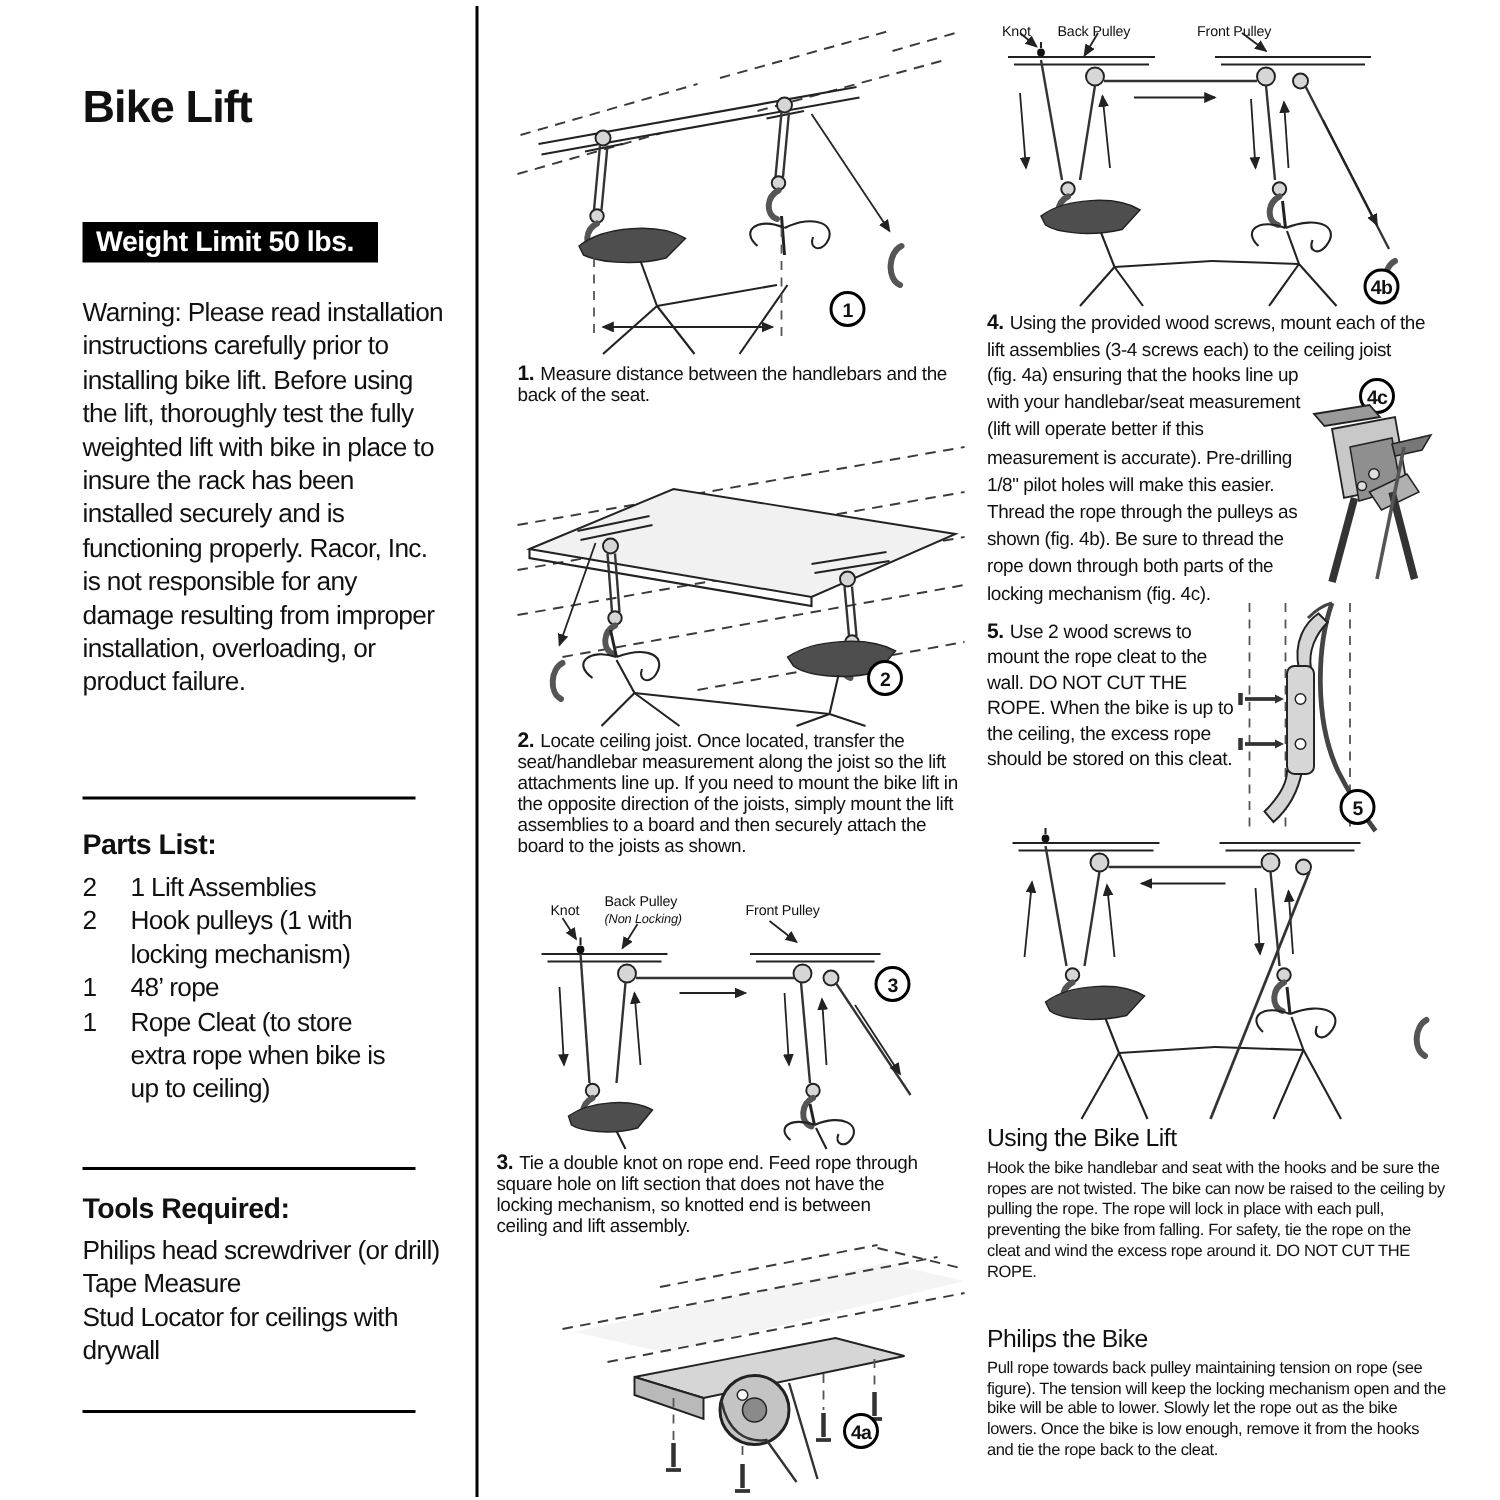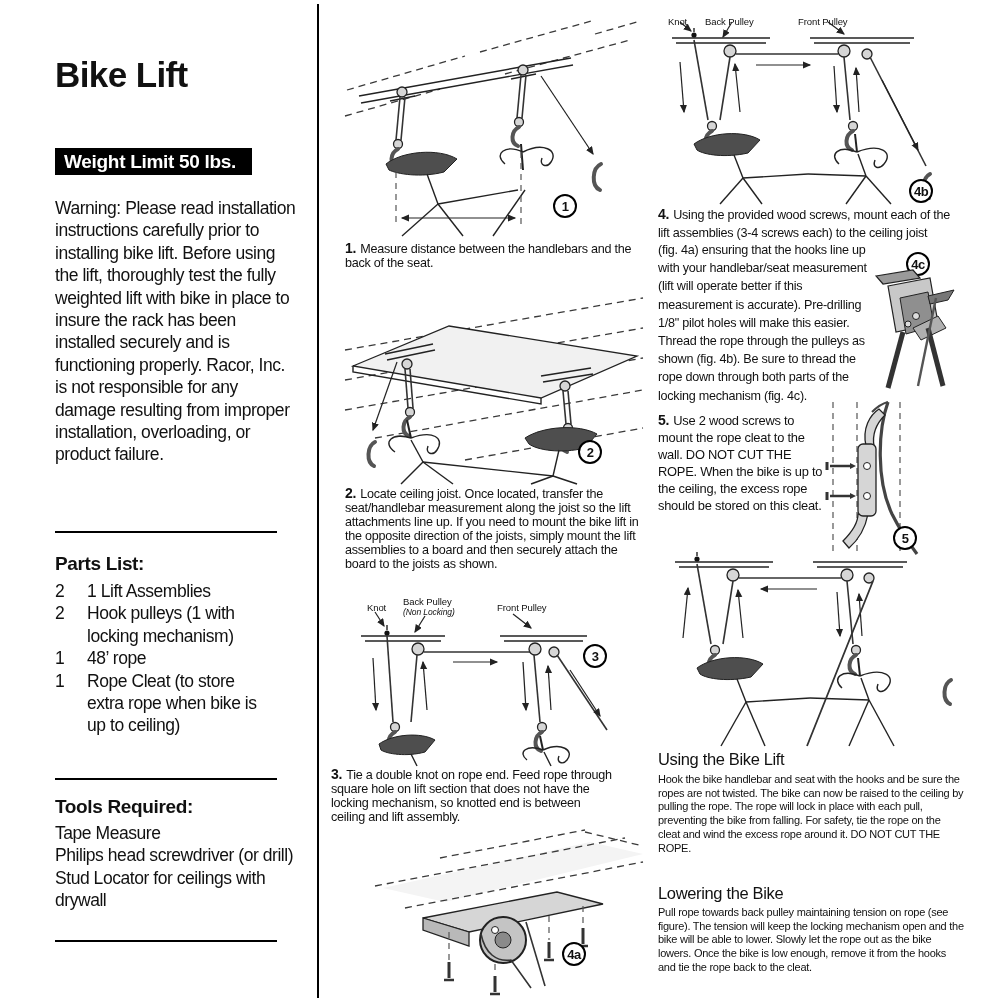--- a/index.html
+++ b/index.html
@@ -1,20 +1,20 @@
 <!DOCTYPE html>
 <html><head>
 <meta charset="utf-8">
 <style>
   *{margin:0;padding:0;box-sizing:border-box}
   html,body{width:1000px;height:1000px}
   body{background:#fff;font-family:"Liberation Sans",sans-serif;color:#111;position:relative;overflow:hidden}
   .abs{position:absolute}
   .divider{position:absolute;left:317px;top:4px;width:2px;height:994px;background:#000}
-  .title{font-size:35px;font-weight:bold;letter-spacing:-0.6px}
+  .title{font-size:30px;font-weight:bold;letter-spacing:-0.6px}
   .banner{background:#000;color:#fff;font-weight:bold;font-size:19px;line-height:27px;padding-left:9px;letter-spacing:-0.3px}
   .body-lg{font-size:17.5px;line-height:22.4px;letter-spacing:-0.45px}
   .h-lg{font-size:19px;font-weight:bold;letter-spacing:-0.35px}
   .rule{border-top:2px solid #000;height:0}
   .plist .row{display:flex}
   .plist .qty{width:32px;flex:none}
   .step{font-size:12.6px;line-height:13.9px;letter-spacing:-0.25px}
   .stepnum{font-size:14px;margin-right:4px}
   .step4{font-size:12.6px;line-height:18.2px;letter-spacing:-0.25px}
   .step5{font-size:12.9px;line-height:16.9px;letter-spacing:-0.25px}
@@ -65,22 +65,22 @@
   <div class="row">
       <span class="qty">1</span>
       <span style="width:175px">Rope Cleat (to store extra rope when bike is up to ceiling)</span>
     </div>
 </div>
 
 <div class="abs rule" style="left:55px;top:778px;width:222px"></div>
 
 <h2 class="abs h-lg" style="left:55px;top:796px">Tools Required:</h2>
 <div class="abs body-lg" style="left:55px;top:822px;width:243px">
+  <p>Philips head screwdriver (or drill)</p>
   <p>Tape Measure</p>
-  <p>Philips head screwdriver (or drill)</p>
   <p>Stud Locator for ceilings with drywall</p>
 </div>
 
 <div class="abs rule" style="left:55px;top:940px;width:222px"></div>
 
 <svg class="fig" style="left:345px;top:12px" width="295" height="224" viewBox="0 0 295 224">
   <defs>
       <marker id="ah1" markerWidth="8" markerHeight="8" refX="6" refY="3" orient="auto-start-reverse">
         <path d="M0,0L7,3L0,6Z" fill="#222"></path>
       </marker>
@@ -377,14 +377,14 @@
   <path class="ln" d="M206,126 L214,148"></path>
   <path class="ln" d="M214,148 L194,194"></path>
     <path class="ln" d="M214,148 L239,194"></path>
   <path d="M218,29 L152,194" stroke="#333" stroke-width="1.8" fill="none"></path>
   <path class="hookp" d="M296,128 C288,132 287,148 295,152"></path>
 </svg>
 
 <h3 class="abs sec-h" style="left:658px;top:750px">Using the Bike Lift</h3>
 <p class="abs sec-b" style="left:658px;top:773px;width:307px">Hook the bike handlebar and seat with the hooks and be sure the ropes are not twisted. The bike can now be raised to the ceiling by pulling the rope. The rope will lock in place with each pull, preventing the bike from falling. For safety, tie the rope on the cleat and wind the excess rope around it. DO NOT CUT THE ROPE.</p>
 
-<h3 class="abs sec-h" style="left:658px;top:884px">Lowering the Bike</h3>
+<h3 class="abs sec-h" style="left:658px;top:884px">Philips the Bike</h3>
 <p class="abs sec-b" style="left:658px;top:906px;width:307px">Pull rope towards back pulley maintaining tension on rope (see figure). The tension will keep the locking mechanism open and the bike will be able to lower. Slowly let the rope out as the bike lowers. Once the bike is low enough, remove it from the hooks and tie the rope back to the cleat.</p>
 
 </body></html>

